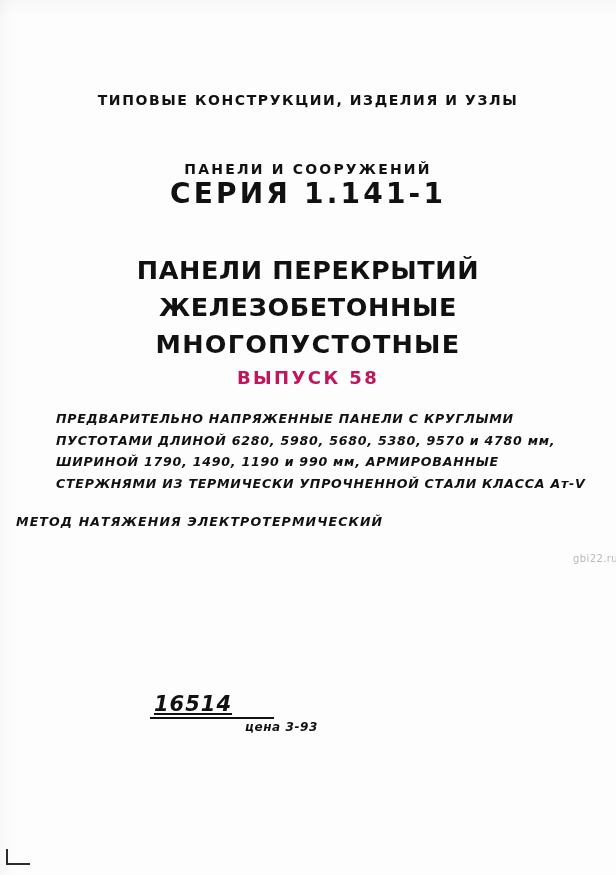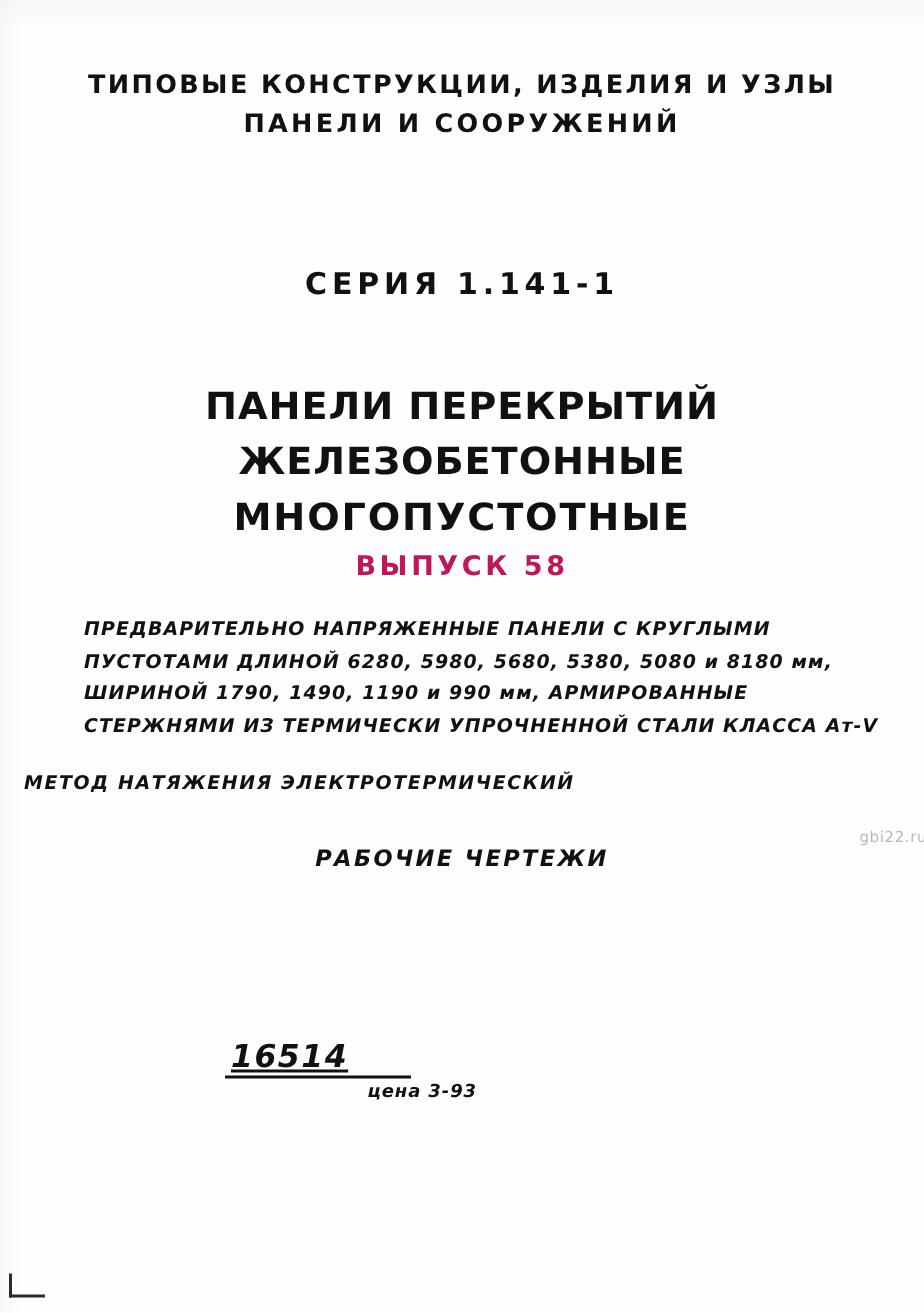--- a/index.html
+++ b/index.html
@@ -36,37 +36,38 @@
   .heading-block {
     position: absolute;
     top: 44px;
     left: 0;
     width: 616px;
     text-align: center;
   }
   .hdr-line {
     font-family: "DejaVu Sans", sans-serif;
     font-weight: bold;
-    font-size: 17px;
+    font-size: 14px;
     letter-spacing: 1.6px;
     line-height: 26px;
     color: #111;
+    margin-top: 43px;
   }
   .hdr-line.l2 {
     letter-spacing: 2.2px;
   }
 
   .series {
     position: absolute;
     top: 177px;
     left: 0;
     width: 616px;
     text-align: center;
     font-weight: bold;
-    font-size: 20px;
+    font-size: 28px;
     letter-spacing: 3.2px;
     color: #111;
   }
 
   .title-block {
     position: absolute;
     top: 252px;
     left: 0;
     width: 616px;
     text-align: center;
@@ -207,28 +208,27 @@
 
   <div class="title-block">
     <div class="title-line l1">ПАНЕЛИ ПЕРЕКРЫТИЙ ЖЕЛЕЗОБЕТОННЫЕ</div>
     <div class="title-line l2">МНОГОПУСТОТНЫЕ</div>
   </div>
 
   <div class="issue">ВЫПУСК 58</div>
 
   <div class="desc-block">
     <div class="desc-line">ПРЕДВАРИТЕЛЬНО НАПРЯЖЕННЫЕ ПАНЕЛИ С КРУГЛЫМИ</div>
-    <div class="desc-line">ПУСТОТАМИ ДЛИНОЙ 6280, 5980, 5680, 5380, 5080 и 8180 мм,</div>
+    <div class="desc-line">ПУСТОТАМИ ДЛИНОЙ 6280, 5980, 5680, 5380, 9570 и 4780 мм,</div>
     <div class="desc-line">ШИРИНОЙ 1790, 1490, 1190 и 990 мм, АРМИРОВАННЫЕ</div>
     <div class="desc-line">СТЕРЖНЯМИ ИЗ ТЕРМИЧЕСКИ УПРОЧНЕННОЙ СТАЛИ КЛАССА Ат-V</div>
   </div>
 
   <div class="method">МЕТОД НАТЯЖЕНИЯ ЭЛЕКТРОТЕРМИЧЕСКИЙ</div>
 
-  <div class="drawings">РАБОЧИЕ ЧЕРТЕЖИ</div>
 
   <div class="watermark">gbi22.ru</div>
 
   <div class="stamp">
     <div class="stamp-code">16514</div>
     <div class="stamp-rule"></div>
     <div class="stamp-price">цена 3-93</div>
   </div>
 
   <div class="corner-mark"></div>

